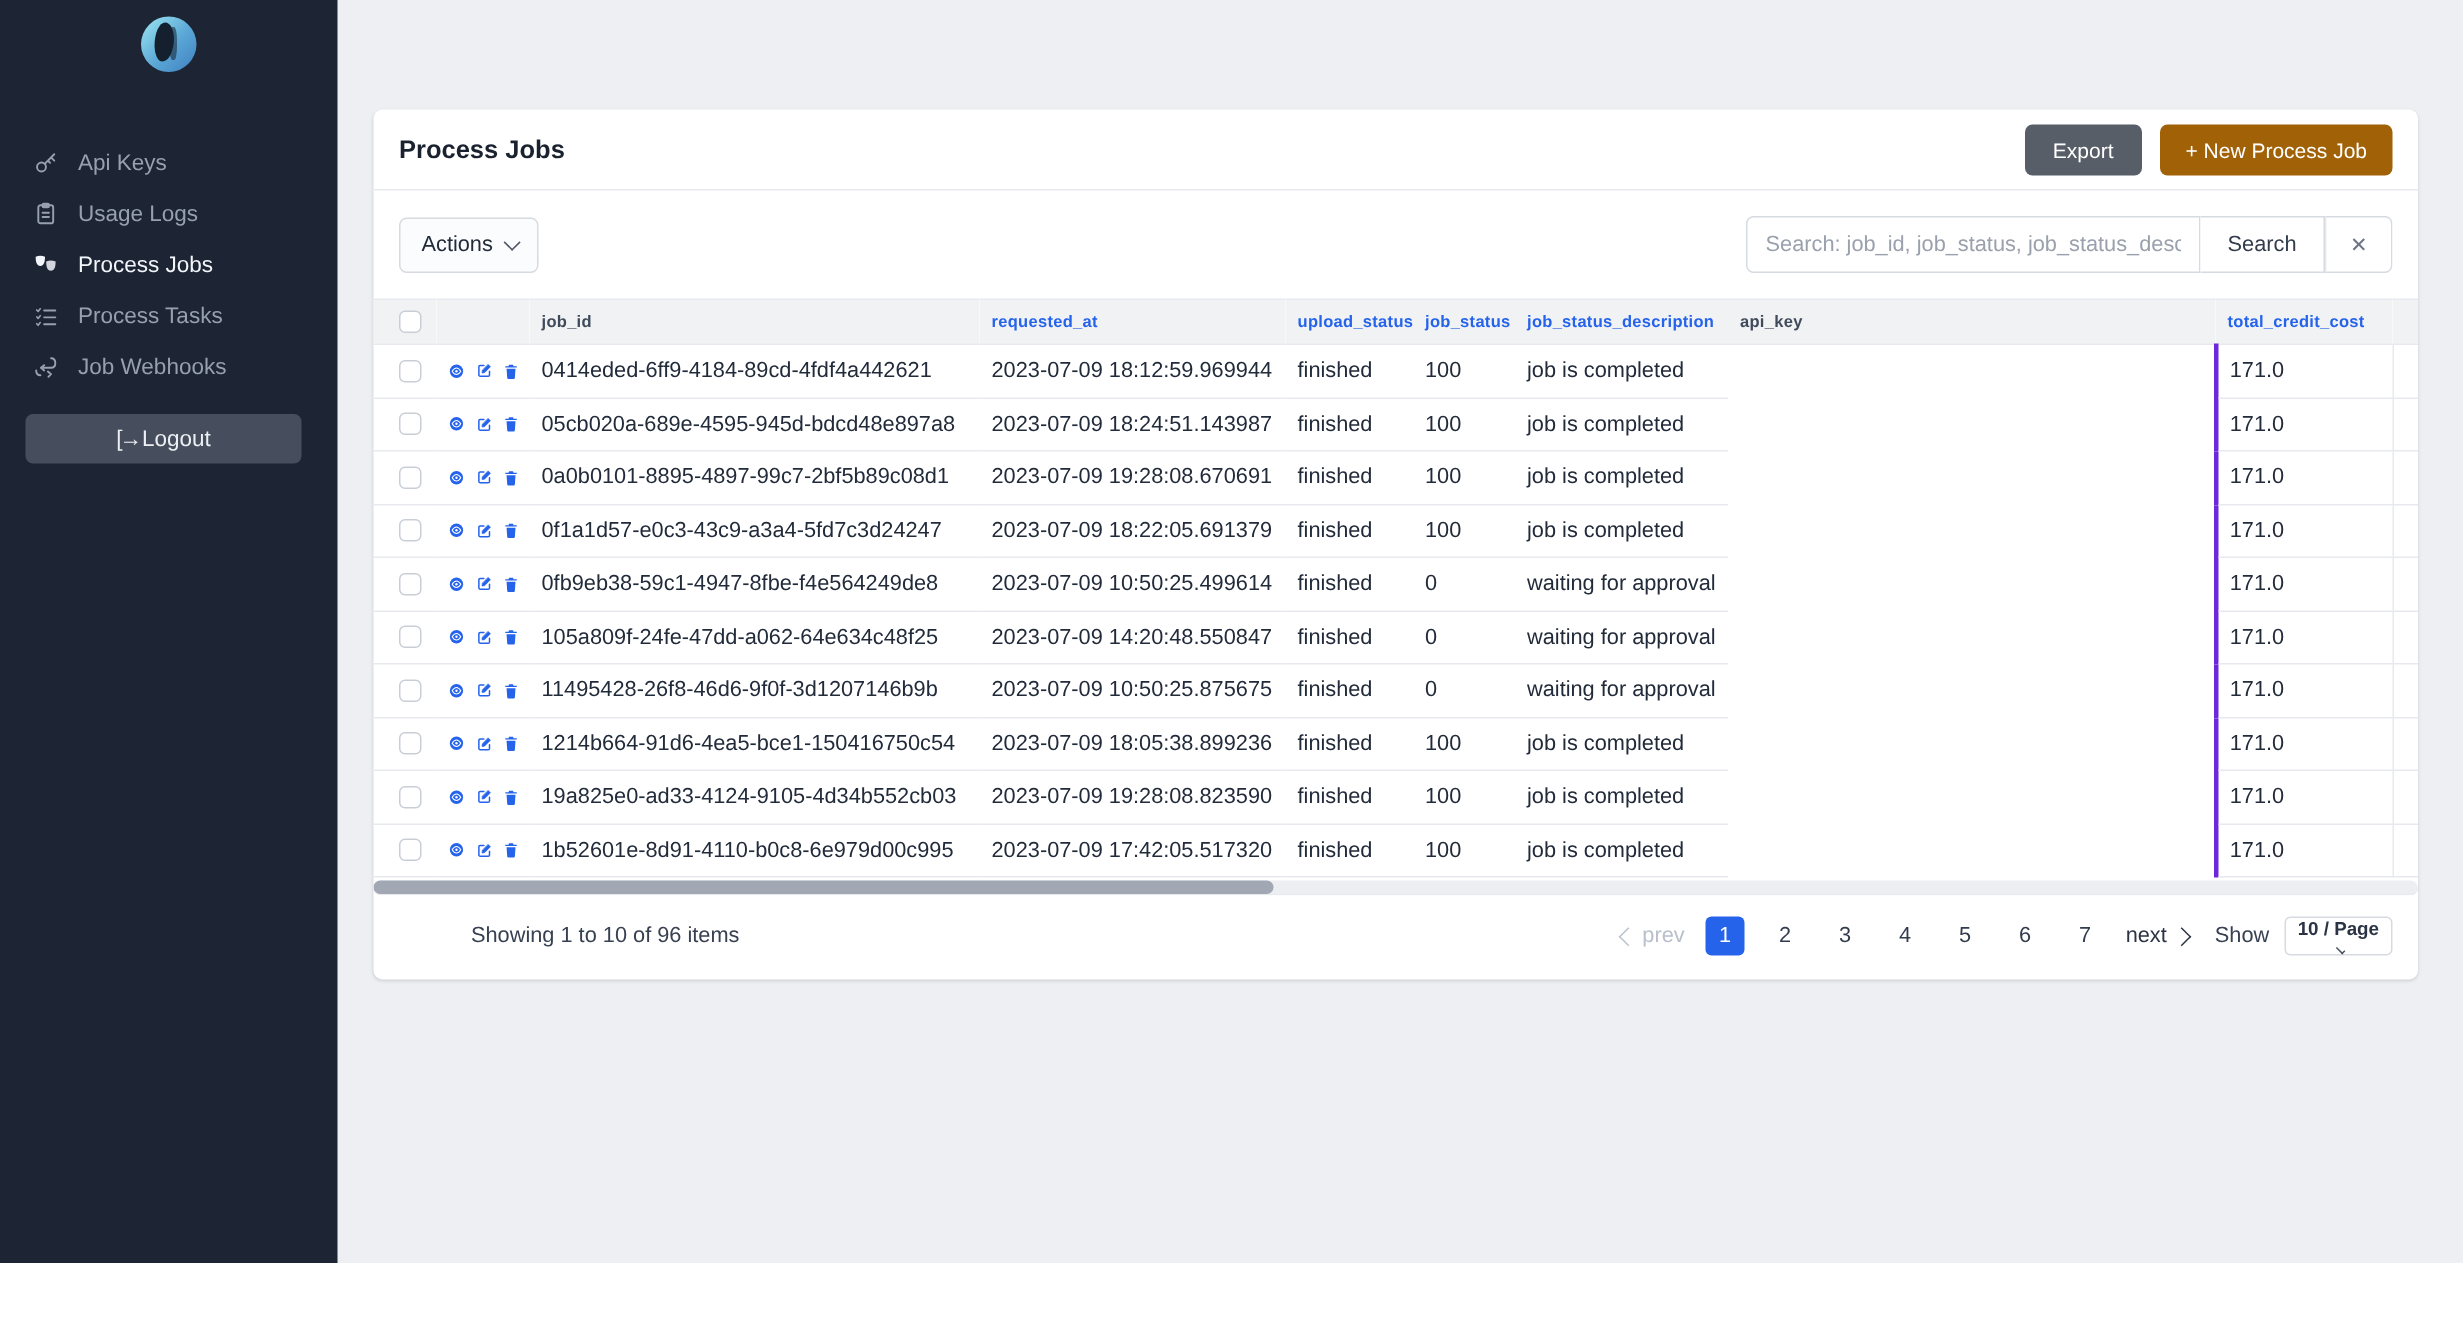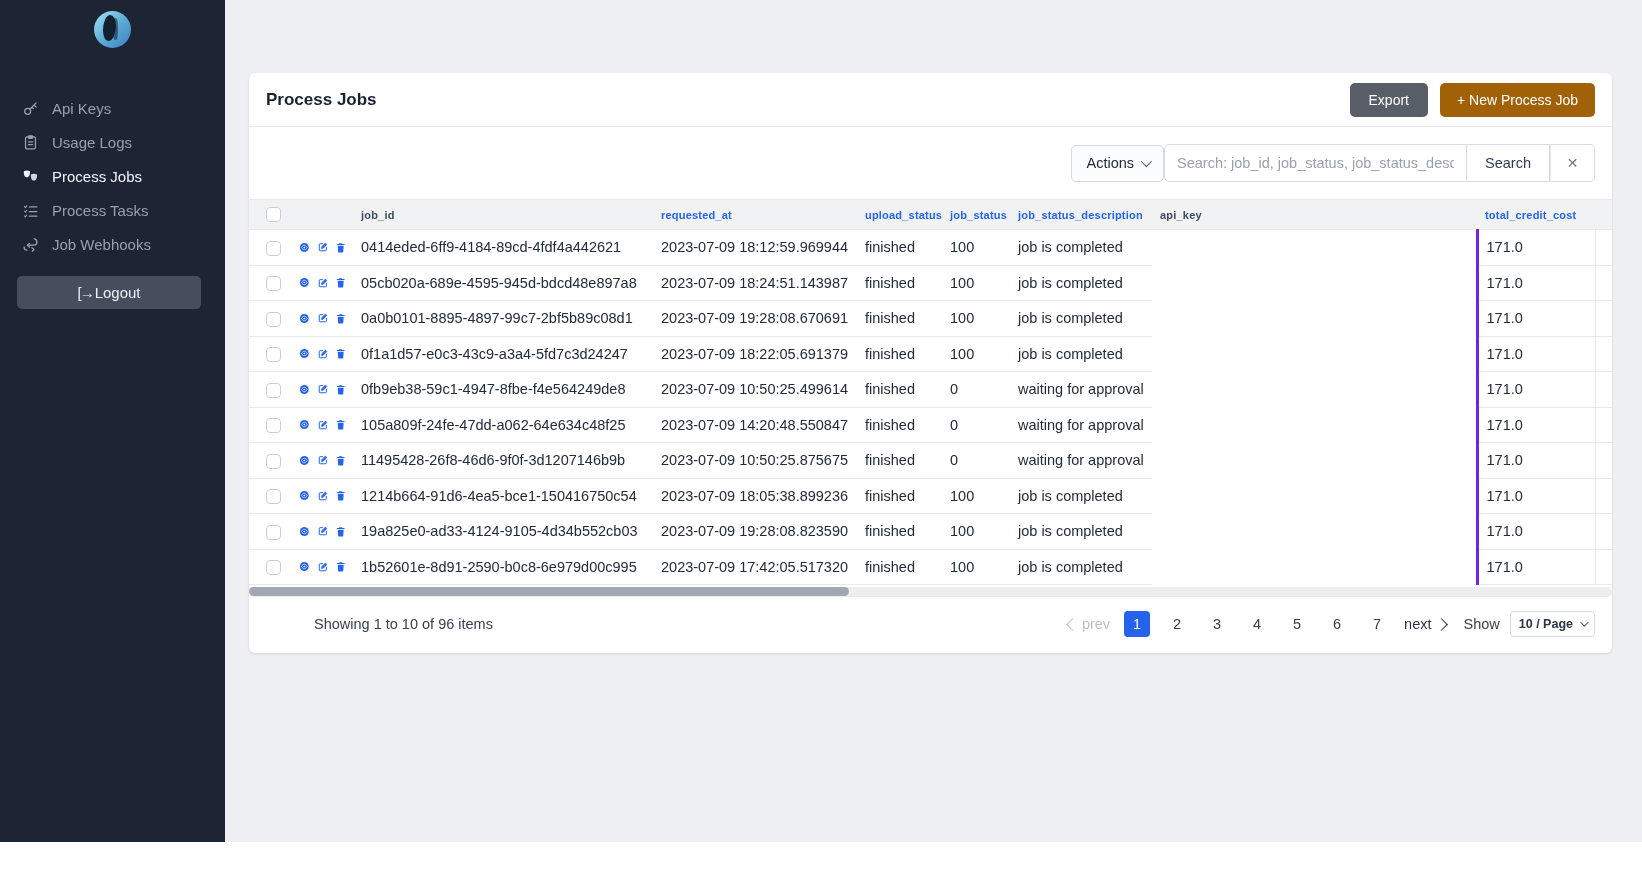--- a/index.html
+++ b/index.html
@@ -28,21 +28,21 @@
   .main { flex: 1; padding: 73px 30px 0 24px; }
   .card { background: #ffffff; border-radius: 6px; box-shadow: 0 1px 2px rgba(16,24,40,.06), 0 1px 3px rgba(16,24,40,.08); overflow: hidden; }
 
   .card-head { display: flex; align-items: center; justify-content: space-between; padding: 10px 17px; height: 54px; border-bottom: 1px solid #e7e9ee; }
   .card-title { font-size: 17px; font-weight: 700; color: #1a2230; }
   .head-actions { display: flex; gap: 12px; }
   .btn { font-family: inherit; font-size: 14px; border-radius: 5px; cursor: pointer; border: none; }
   .btn-export { background: #575e68; color: #ffffff; height: 34px; padding: 0 19px; }
   .btn-new { background: #a16207; color: #ffffff; height: 34px; padding: 0 17px; }
 
-  .toolbar { display: flex; align-items: center; justify-content: flex-end; padding: 17px; }
+  .toolbar { display: flex; align-items: center; justify-content: space-between; padding: 17px; }
   .btn-actions { background: #fbfcfd; border: 1px solid #d6dae1; color: #222b3a; height: 37px; padding: 0 14px; font-size: 14.5px; border-radius: 5px; display: flex; align-items: center; gap: 7px; }
   .caret-down { display: inline-block; width: 8px; height: 8px; border-right: 1.6px solid #4b5563; border-bottom: 1.6px solid #4b5563; transform: rotate(45deg) translateY(-2px); }
 
   .search-group { display: flex; align-items: stretch; }
   .search-input { width: 303px; height: 38px; border: 1px solid #d6dae1; border-radius: 5px 0 0 5px; padding: 0 12px; font-size: 14.5px; font-family: inherit; color: #374151; outline: none; }
   .search-input::placeholder { color: #9aa1ad; }
   .btn-search { background: #ffffff; border: 1px solid #d6dae1; border-left: none; height: 38px; padding: 0 18px; font-size: 14.5px; color: #323c4d; border-radius: 0; }
   .btn-clear { background: #ffffff; border: 1px solid #d6dae1; border-left: 1px solid #e5e8ec; height: 38px; width: 45px; font-size: 14px; color: #6d7684; border-radius: 0 5px 5px 0; }
 
   
@@ -68,21 +68,21 @@
   .pager { display: flex; align-items: center; gap: 14px; font-size: 14.5px; color: #323c4d; }
   .pg-prev { color: #b9c0cb; display: flex; align-items: center; gap: 5px; cursor: default; }
   .pg-next { color: #2b3445; display: flex; align-items: center; gap: 5px; cursor: pointer; }
   .chev { width: 9px; height: 9px; border-right: 1.8px solid currentColor; border-bottom: 1.8px solid currentColor; display: inline-block; }
   .chev-left { transform: rotate(135deg); }
   .chev-right { transform: rotate(-45deg); }
   .pg-num { min-width: 26px; height: 26px; display: inline-flex; align-items: center; justify-content: center; border-radius: 4px; cursor: pointer; color: #323c4d; }
   .pg-num.active { background: #2563eb; color: #ffffff; }
   .show-group { display: flex; align-items: center; gap: 10px; margin-left: 4px; }
   .show-label { font-size: 14.5px; color: #374151; }
-  .page-size { border: 1px solid #d6dae1; border-radius: 4px; height: 26px; padding: 0 8px; display: flex; align-items: center; gap: 7px; font-size: 12.5px; font-weight: 700; color: #2b3445; background: #ffffff; cursor: pointer; }
+  .page-size { border: 1px solid #d6dae1; border-radius: 4px; height: 26px; padding: 0 8px; display: flex; align-items: center; gap: 7px; font-size: 12.5px; font-weight: 700; color: #2b3445; background: #ffffff; cursor: pointer; flex-direction: column; }
   .page-size .caret-down { width: 6px; height: 6px; border-width: 1.4px; }
 </style>
 </head>
 <body>
 
 <div class="app">
 
   <aside class="sidebar">
     <div class="logo-wrap">
       <div class="logo"></div>
@@ -458,21 +458,21 @@
     <svg width="16" height="16" viewBox="0 0 24 24" fill="none" stroke="#2563eb" stroke-width="2.4" stroke-linecap="round" stroke-linejoin="round">
                     <path d="M20 13v6a2 2 0 0 1-2 2H5a2 2 0 0 1-2-2V6a2 2 0 0 1 2-2h6"></path>
                     <path d="M18 2.5 21.5 6 12 15.5 8 16l.5-4z" fill="#2563eb" stroke-width="1"></path>
                   </svg>
     <svg width="15" height="17" viewBox="0 0 22 24" fill="#2563eb">
                     <path d="M8 2h6l1 2h5v2H2V4h5z"></path>
                     <path d="M4 8h14l-1 14a2 2 0 0 1-2 2H7a2 2 0 0 1-2-2z"></path>
                   </svg>
   </span>
               </td>
-    <td>1b52601e-8d91-2590-b0c8-6e979d00c995</td>
+    <td>1b52601e-8d91-4110-b0c8-6e979d00c995</td>
     <td>2023-07-09 17:42:05.517320</td>
     <td>finished</td>
     <td>100</td>
     <td>job is completed</td>
     <td class="no-border"></td>
     <td class="boxed">171.0</td>
     <td></td>
             </tr>
           </tbody>
       </table>

